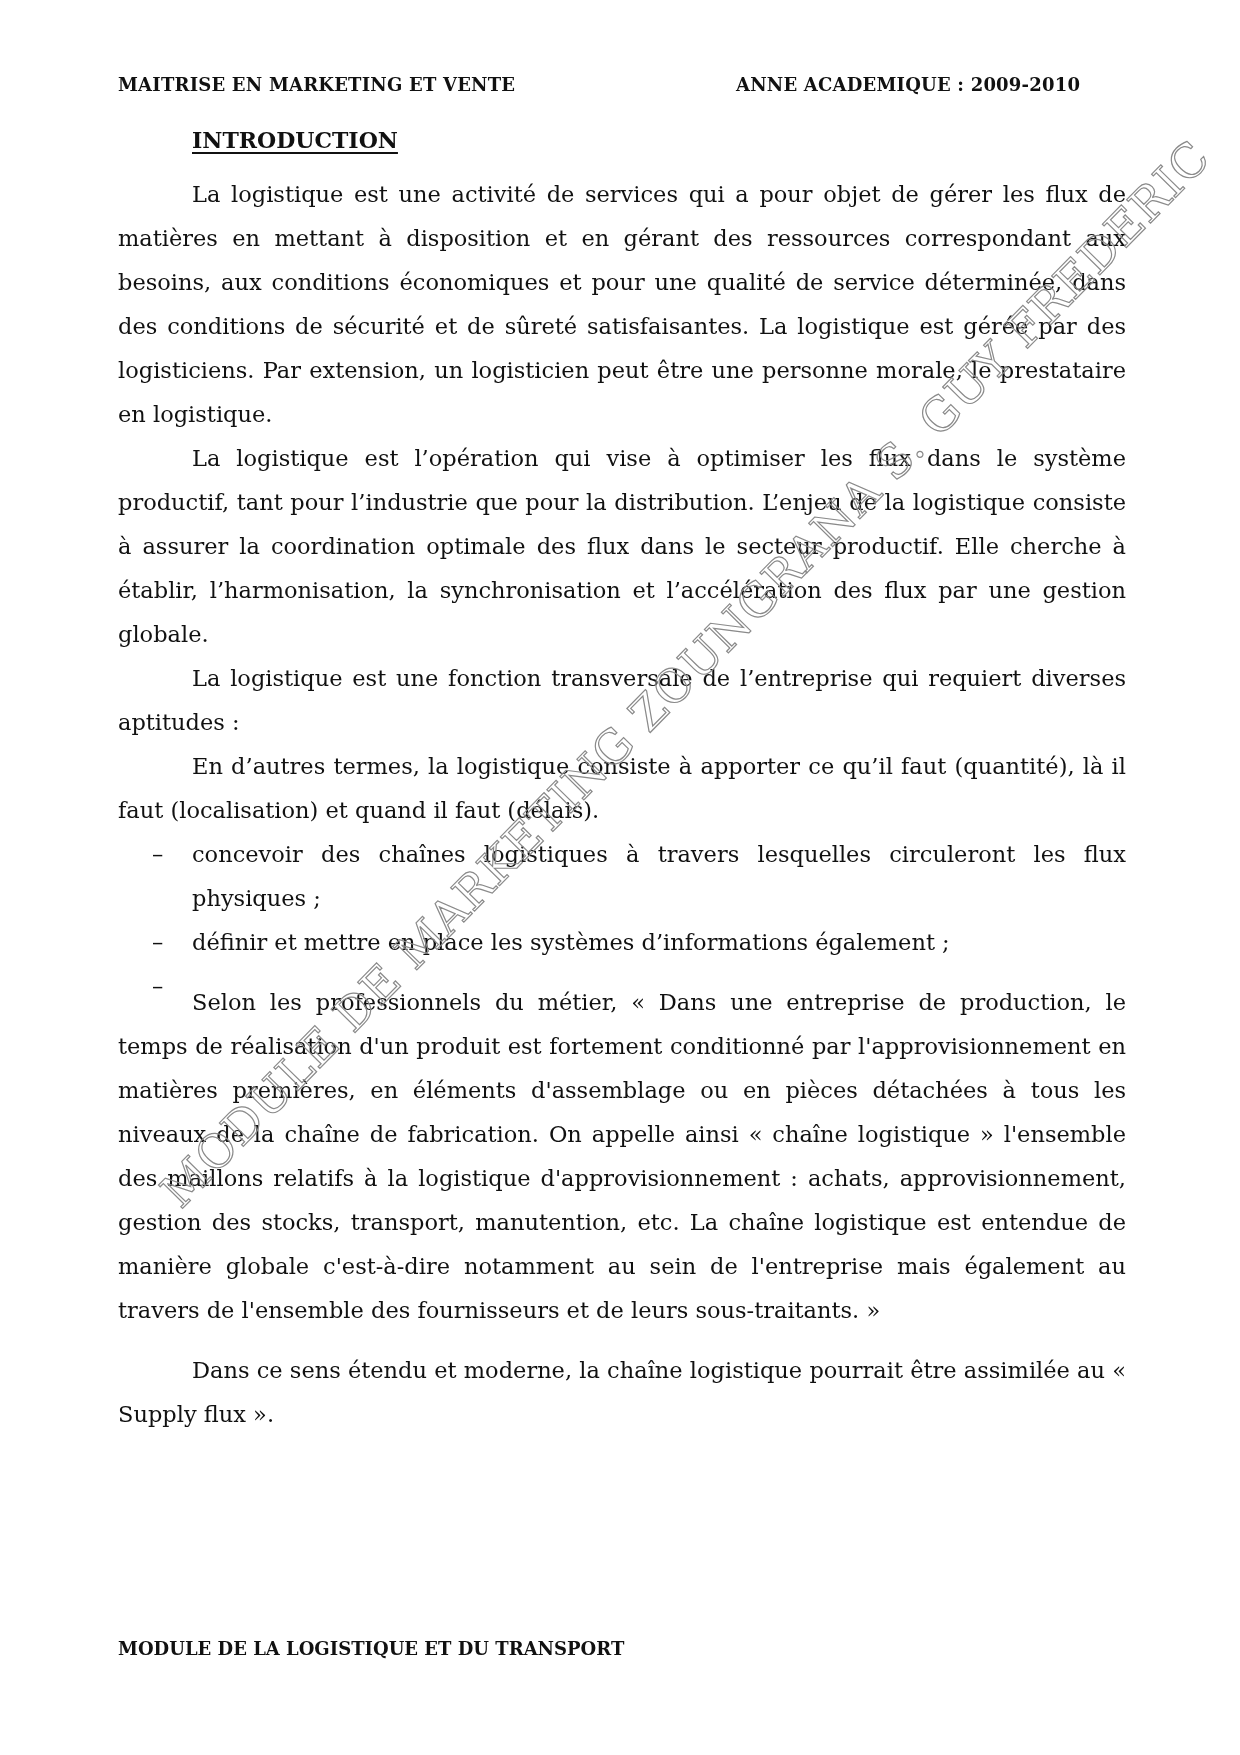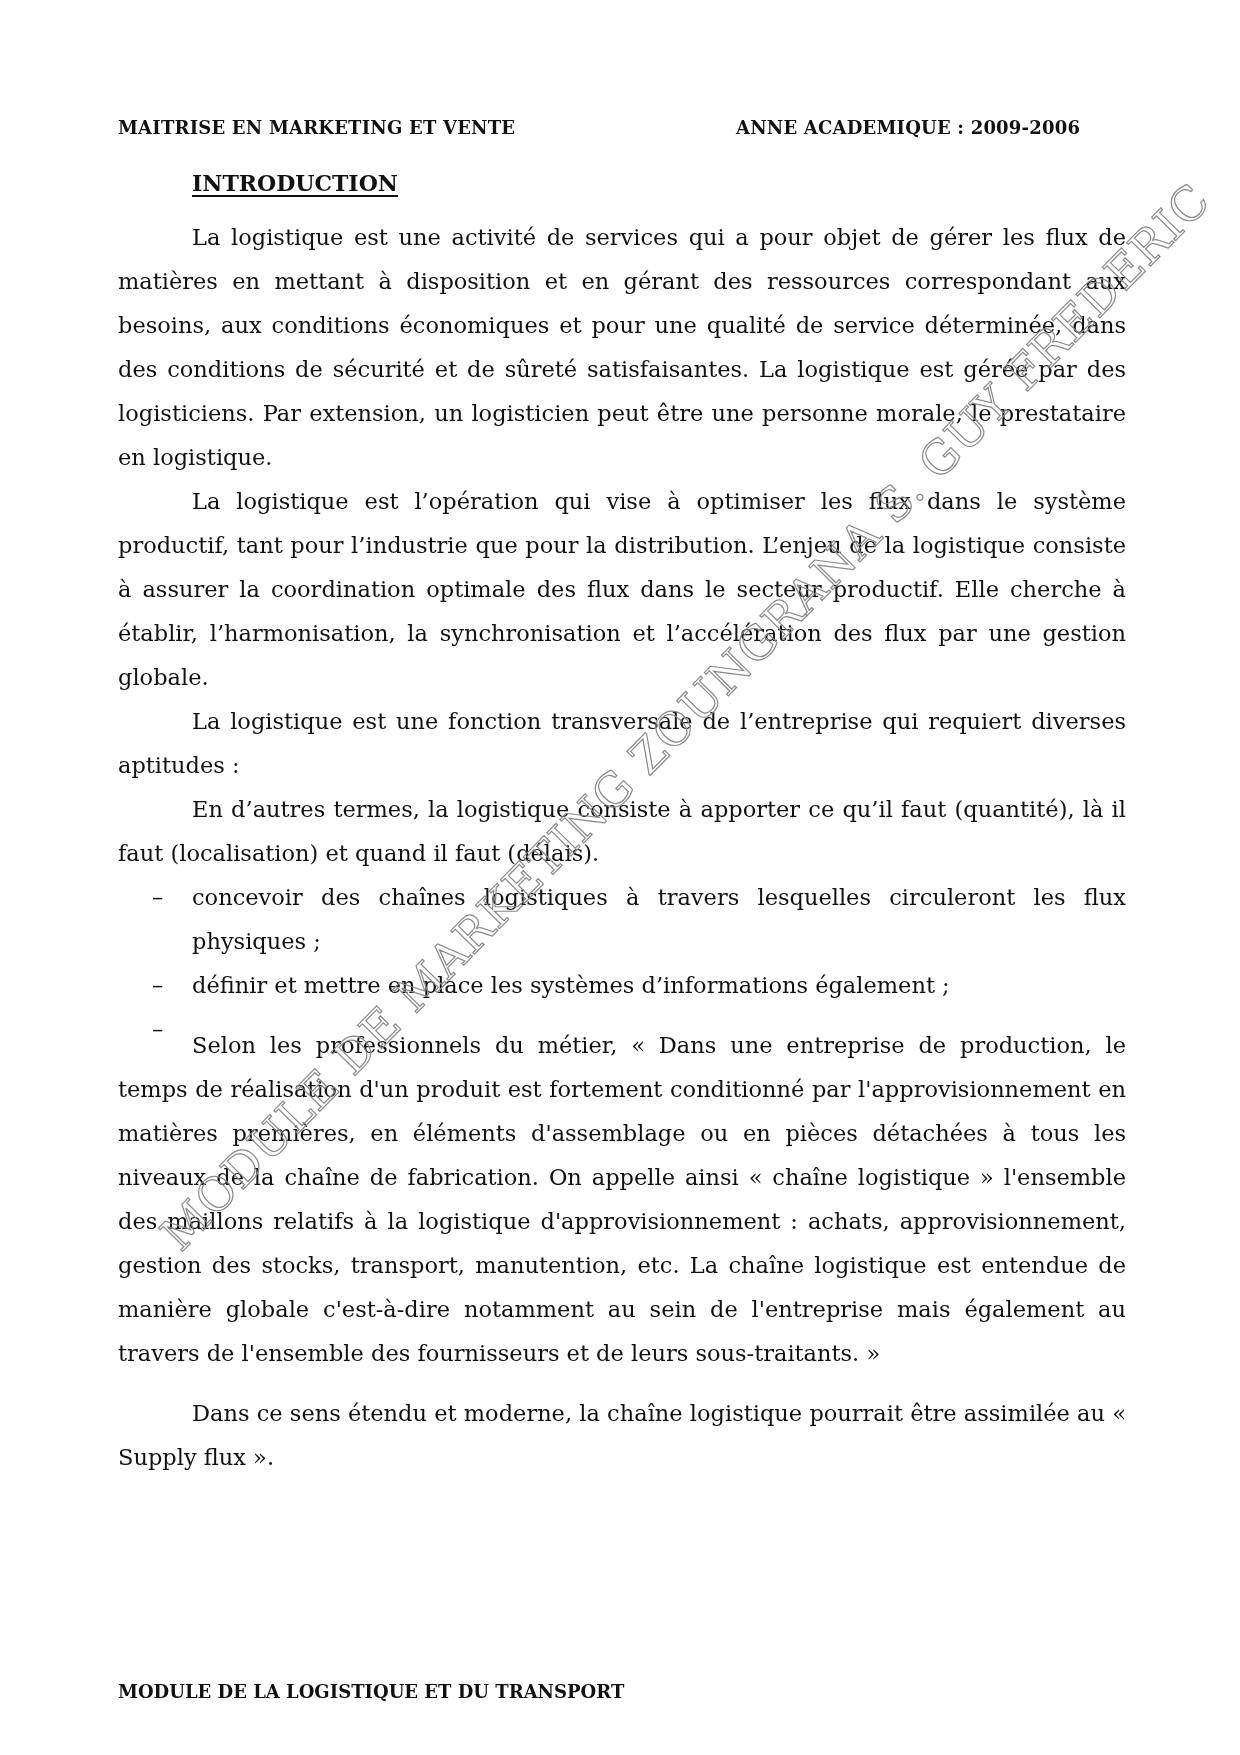--- a/index.html
+++ b/index.html
@@ -1,18 +1,18 @@
 <!DOCTYPE html>
 <html><head>
   <meta charset="utf-8">
   <style>
     html, body { margin: 0; padding: 0; background: #ffffff; }
     body { width: 1240px; height: 1755px; position: relative; overflow: hidden;
            font-family: "DejaVu Serif", "Liberation Serif", serif; color: #111; }
-    .page { position: absolute; left: 0; top: 0; width: 1240px; height: 1593px; margin-top: 43px; }
+    .page { position: absolute; left: 0; top: 0; width: 1240px; height: 1593px; }
     .hdr { position: absolute; top: 74px; font-weight: bold; font-size: 18px;
            font-family: "DejaVu Serif", serif; letter-spacing: 0.2px; }
     .hdr-left { left: 118px; }
     .hdr-right { left: 736px; }
     .body { position: absolute; left: 118px; top: 118px; width: 1008px;
             font-size: 22.5px; line-height: 44px; text-align: justify; }
     .title { margin: 0 0 0 74px; font-weight: bold; font-size: 22px; text-decoration: underline;
              text-underline-offset: 4px; line-height: 44px; }
     .para { margin: 0; text-indent: 74px; }
     .gap { margin-top: 10px; }
@@ -24,21 +24,21 @@
     .watermark { position: absolute; left: 150px; top: 1180px; transform-origin: 0 0;
                  transform: rotate(-45.5deg); font-size: 46px; white-space: nowrap;
                  font-family: "DejaVu Serif", serif; color: transparent;
                  -webkit-text-stroke: 1.2px #8a8a8a; letter-spacing: 1px; pointer-events: none; }
   </style>
 </head>
 <body>
 
 <div class="page">
   <div class="hdr hdr-left">MAITRISE EN MARKETING ET VENTE</div>
-  <div class="hdr hdr-right">ANNE ACADEMIQUE : 2009-2006</div>
+  <div class="hdr hdr-right">ANNE ACADEMIQUE : 2009-2010</div>
 
   <div class="body">
     <p class="title">INTRODUCTION</p>
     <p class="para gap">La logistique est une activité de services qui a pour objet de gérer les flux de matières en mettant à disposition et en gérant des ressources correspondant aux besoins, aux conditions économiques et pour une qualité de service déterminée, dans des conditions de sécurité et de sûreté satisfaisantes. La logistique est gérée par des logisticiens. Par extension, un logisticien peut être une personne morale, le prestataire en logistique.</p>
     <p class="para">La logistique est l’opération qui vise à optimiser les flux dans le système productif, tant pour l’industrie que pour la distribution. L’enjeu de la logistique consiste à assurer la coordination optimale des flux dans le secteur productif. Elle cherche à établir, l’harmonisation, la synchronisation et l’accélération des flux par une gestion globale.</p>
     <p class="para">La logistique est une fonction transversale de l’entreprise qui requiert diverses aptitudes :</p>
     <p class="para">En d’autres termes, la logistique consiste à apporter ce qu’il faut (quantité), là il faut (localisation) et quand il faut (délais).</p>
     <ul class="bullets">
       <li>
         <span class="dash">–</span>

